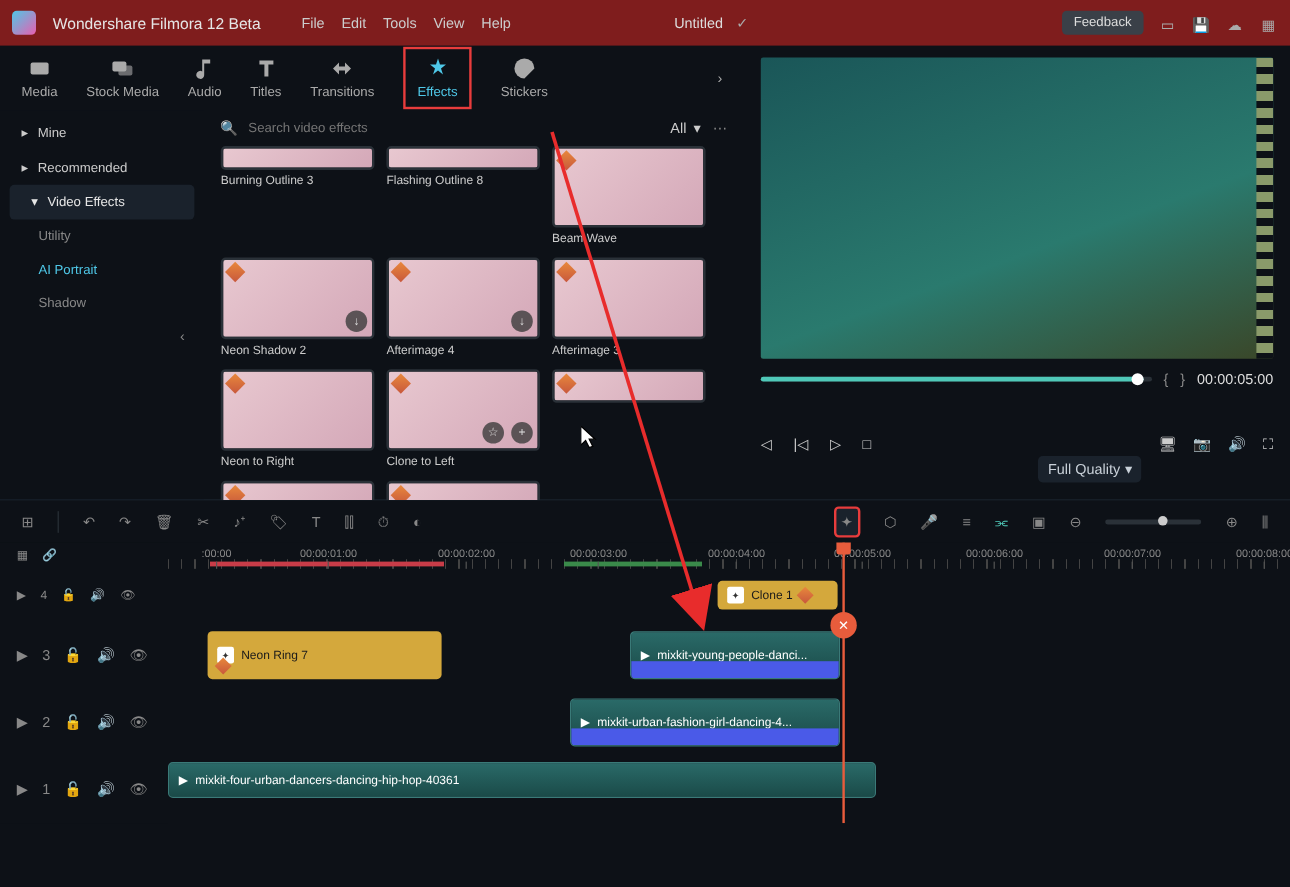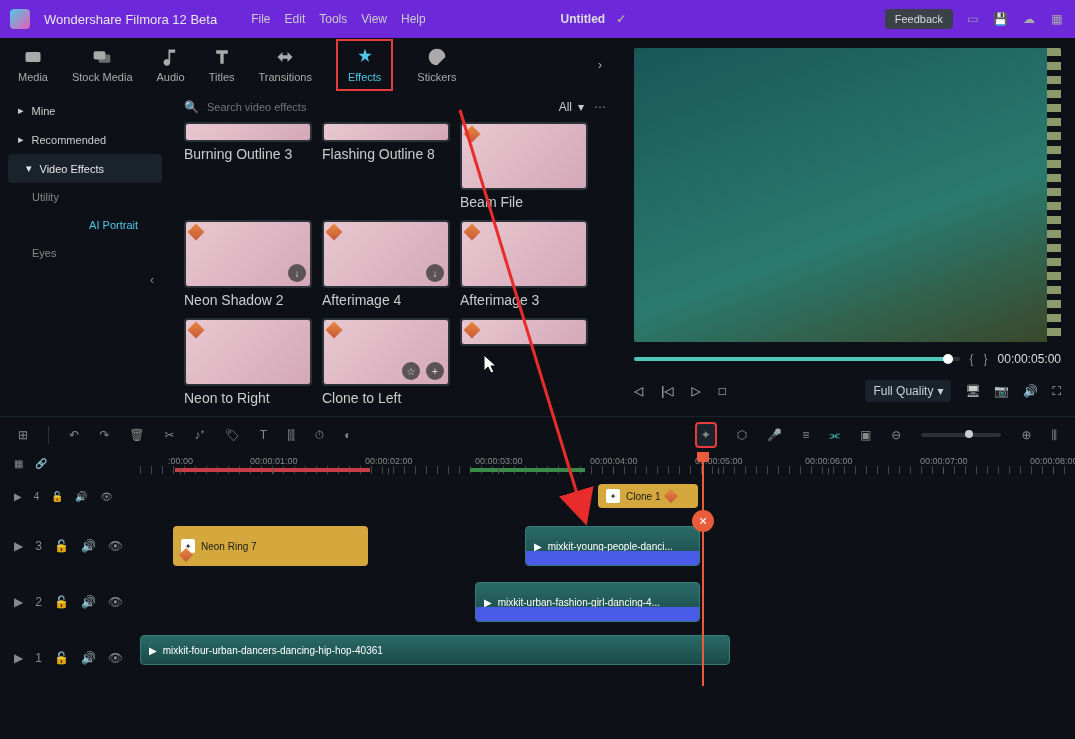--- a/index.html
+++ b/index.html
@@ -1,71 +1,71 @@
 <!DOCTYPE html>
 <html><head>
 <meta charset="utf-8">
 <style>
 * { margin:0; padding:0; box-sizing:border-box; font-family: -apple-system, Segoe UI, sans-serif; }
 body { background:#0d1117; color:#c9d1d9; font-size:12px; width:1075px; height:739px; overflow:hidden; }
-.menubar { display:flex; align-items:center; height:38px; background:#6d28d9; padding:0 10px; gap:14px; }
+.menubar { display:flex; align-items:center; height:38px; background:#7f1d1d; padding:0 10px; gap:14px; }
 .logo { width:20px; height:20px; background:linear-gradient(135deg,#4fc8e8,#e85fb0); border-radius:4px; }
 .app-name { font-size:13px; color:#e6e6e6; margin-right:20px; }
 .menu-item { color:#ccc; cursor:pointer; font-size:12px; }
-.menu-right { margin-left:auto; display:flex; align-items:center; gap:12px; }
+.menu-right { margin-left:auto; display:flex; align-items:flex-end; gap:12px; }
 .feedback { background:#3a4048; color:#ddd; padding:4px 10px; border-radius:4px; font-size:11px; }
 .menu-icon { width:16px; height:16px; display:flex; align-items:center; justify-content:center; color:#aaa; }
-.untitled { color:#ddd; margin:0 auto; display:flex; align-items:center; gap:8px;font-weight:bold; }
+.untitled { color:#ddd; margin:0 auto; display:flex; align-items:center; gap:8px; }
 
 .workspace { display:flex; height:378px; }
 .browser { width:620px; display:flex; flex-direction:column; }
 .tabs { display:flex; align-items:center; height:54px; padding:0 18px; gap:24px; position:relative; }
 .tab { display:flex; flex-direction:column; align-items:center; gap:4px; color:#aaa; cursor:pointer; font-size:11px; }
 .tab svg { width:20px; height:20px; }
 .tab.active { color:#4fc8e8; }
 .tab.highlighted { border:2px solid #e83c3c; padding:6px 10px; }
 .chevron { margin-left:auto; color:#aaa; }
 
 .browser-body { display:flex; flex:1; overflow:hidden; }
 .sidebar { width:170px; background:#0d1117; padding:4px 0; }
 .side-item { padding:8px 18px; color:#aaa; display:flex; align-items:center; gap:8px; cursor:pointer; font-size:11px; }
 .side-item.header { color:#ccc; }
 .side-item.active { background:#1a222c; color:#e6e6e6; border-radius:4px; margin:0 8px; }
 .side-sub { padding:8px 32px; color:#888; cursor:pointer; font-size:11px; }
-.side-sub.active { color:#4fc8e8;text-align:right; }
+.side-sub.active { color:#4fc8e8; }
 .collapse { text-align:right; padding:6px 16px; color:#888; }
 
 .browse-main { flex:1; display:flex; flex-direction:column; }
 .search-row { display:flex; align-items:center; padding:8px 14px; gap:10px; }
 .search-box { flex:1; display:flex; align-items:center; gap:8px; color:#666; }
 .search-box input { background:transparent; border:none; color:#aaa; font-size:11px; outline:none; flex:1; }
 .filter { display:flex; align-items:center; gap:6px; color:#ccc; }
 
 .grid { display:flex; flex-wrap:wrap; gap:10px; padding:0 14px; overflow:auto; }
 .thumb-item { width:128px; }
 .thumb { width:128px; height:68px; background:linear-gradient(135deg,#e8c8d0,#d4a8b8); border-radius:4px; position:relative; border:2px solid #2a3138; }
 .thumb .badge { position:absolute; top:4px; left:4px; width:14px; height:14px; }
 .thumb .dl { position:absolute; bottom:4px; right:4px; width:18px; height:18px; background:rgba(60,60,60,.8); border-radius:50%; display:flex; align-items:center; justify-content:center; color:#ddd; font-size:10px; }
-.thumb-label { color:#ccc; font-size:14px; margin-top:4px; white-space:nowrap; overflow:hidden; text-overflow:ellipsis; }
+.thumb-label { color:#ccc; font-size:10px; margin-top:4px; white-space:nowrap; overflow:hidden; text-overflow:ellipsis; }
 .partial .thumb { height:20px; }
 
 .player-panel { flex:1; padding:10px 14px; display:flex; flex-direction:column; position:relative; }
 .player-head { display:flex; align-items:center; justify-content:space-between; color:#ccc; margin-bottom:8px; }
 .player-view { flex:1; background:linear-gradient(160deg,#1a5658 0%,#2a7a6e 60%,#3a4628 100%); border-radius:2px; position:relative; overflow:hidden; }
 .film-edge { position:absolute; right:0; top:0; bottom:0; width:14px; background:repeating-linear-gradient(#8a9a6a 0 8px,#0d1117 8px 14px); }
 .scrub-row { display:flex; align-items:center; gap:10px; padding:10px 0; }
 .scrub { flex:1; height:4px; background:#2a3138; border-radius:2px; position:relative; }
 .scrub-fill { position:absolute; left:0; top:0; bottom:0; width:98%; background:#4fc8b8; border-radius:2px; }
 .scrub-head { position:absolute; right:2%; top:-3px; width:10px; height:10px; background:#fff; border-radius:50%; }
 .bracket { color:#888; }
 .timecode { color:#ddd; font-variant-numeric:tabular-nums; }
 .transport { display:flex; align-items:center; gap:18px; padding:4px 0; }
 .transport .right { margin-left:auto; display:flex; align-items:center; gap:14px; }
 .t-icon { color:#ccc; cursor:pointer; }
-.quality { background:#1a222c; padding:4px 8px; border-radius:4px; display:flex; align-items:center; gap:4px; }
+.quality { background:#1a222c; padding:4px 8px; border-radius:4px; display:flex; align-items:center; gap:4px;margin-top:43px; }
 
 .toolbar { display:flex; align-items:center; height:36px; padding:0 18px; gap:20px; background:#0d1117; border-top:1px solid #1a222c; }
 .tb-icon { color:#888; cursor:pointer; }
 .tb-icon.active { color:#4fc8b8; }
 .tb-icon.highlighted { border:2px solid #e83c3c; padding:4px; background:#1a222c; border-radius:4px; }
 .tb-divider { width:1px; height:18px; background:#2a3138; }
 .zoom-slider { width:80px; height:4px; background:#2a3138; border-radius:2px; position:relative; }
 .zoom-head { position:absolute; left:55%; top:-3px; width:8px; height:8px; background:#ccc; border-radius:50%; }
 
 .timeline { flex:1; display:flex; }
@@ -182,21 +182,21 @@
         <div class="side-item header">
             <span>▸</span>
             <span>Recommended</span>
           </div>
         <div class="side-item active header">
             <span>▾</span>
             <span>Video Effects</span>
           </div>
         <div class="side-sub">Utility</div>
         <div class="side-sub active">AI Portrait</div>
-        <div class="side-sub">Eyes</div>
+        <div class="side-sub">Shadow</div>
         <div class="collapse">‹</div>
       </div>
 
       <div class="browse-main">
         <div class="search-row">
           <div class="search-box">
             <span>🔍</span>
             <input placeholder="Search video effects" style="">
           </div>
           <div class="filter">
@@ -214,21 +214,21 @@
               <div class="thumb"></div>
               <div class="thumb-label">Flashing Outline 8</div>
             </div>
 
           <div class="thumb-item">
               <div class="thumb">
                 <div class="badge">
                   <div class="diamond"></div>
                 </div>
               </div>
-              <div class="thumb-label">Beam File</div>
+              <div class="thumb-label">Beam Wave</div>
             </div>
           <div class="thumb-item">
               <div class="thumb">
                 <div class="badge">
                   <div class="diamond"></div>
                 </div>
                 <div class="dl">↓</div>
               </div>
               <div class="thumb-label">Neon Shadow 2</div>
             </div>

